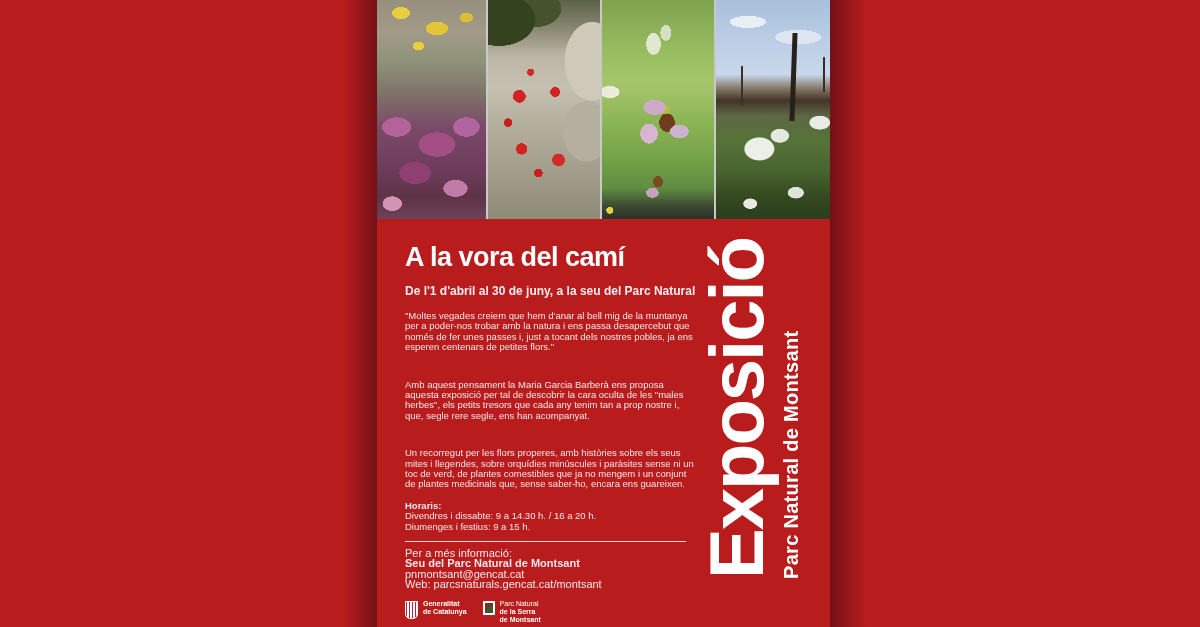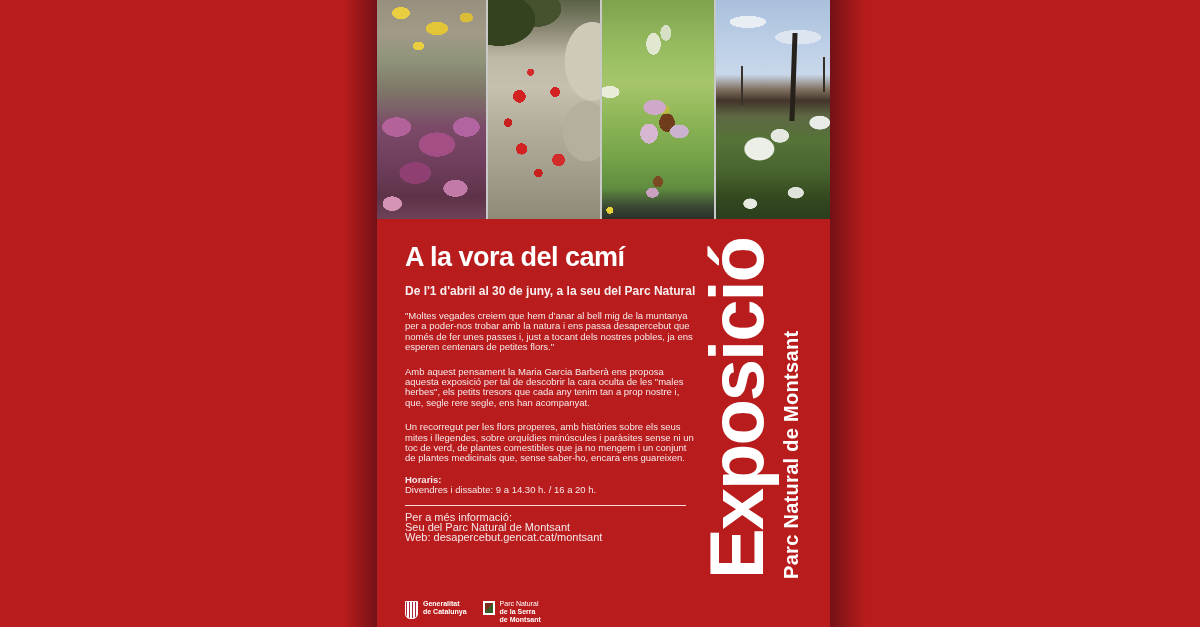--- a/index.html
+++ b/index.html
@@ -71,27 +71,27 @@
       linear-gradient(180deg,#a9bfdb 0%,#bccfe6 20%,#c9d7ea 34%,#7e6f5e 41%,#43342a 46%,#5d6844 53%,#567338 64%,#49642f 78%,#34491f 90%,#2b3d1e 100%);}
   .post{position:absolute;background:#27211b;}
   .post-main{left:66%;top:15%;width:5px;height:40%;transform:rotate(2deg);}
   .post-thin-left{left:22%;top:30%;width:2px;height:18%;background:#3a332b;}
   .post-thin-right{right:4%;top:26%;width:2px;height:16%;background:#352e26;}
 
   
   .content{position:absolute;left:405px;top:228px;width:300px;}
   .title{font-size:27px;font-weight:bold;letter-spacing:-.5px;margin:14px 0 0 0;color:#fff;}
   .subtitle{font-size:12px;font-weight:bold;margin-top:11px;color:#f9edef;}
-  .para{font-size:9.5px;line-height:10.4px;margin-top:14px;width:292px;color:#f6e7ea;}
+  .para{font-size:9.5px;line-height:10.4px;margin-top:27px;width:292px;color:#f6e7ea;}
   .para.first{margin-top:13px;}
   .sched{margin-top:11px;font-size:9.5px;line-height:10.4px;color:#f6e7ea;}
   .sched .head{font-weight:bold;}
   .rule{width:281px;border:none;border-top:1px solid rgba(255,255,255,.85);margin:9px 0 0 0;}
   .info{margin-top:6px;font-size:11px;line-height:10.2px;color:#f6e7ea;}
-  .info .venue{font-weight:normal;}
+  .info .venue{font-weight:bold;}
 
   
   .v-title{position:absolute;left:699px;top:579px;transform:rotate(-90deg);
     transform-origin:0 0;font-size:76px;font-weight:bold;letter-spacing:-2px;
     line-height:1;white-space:nowrap;color:#fff;}
   .v-sub{position:absolute;left:781px;top:579px;transform:rotate(-90deg);
     transform-origin:0 0;font-size:20px;font-weight:bold;letter-spacing:.3px;
     line-height:1;white-space:nowrap;color:#fff;}
 
   
@@ -129,28 +129,30 @@
     <h1 class="title">A la vora del camí</h1>
     <div class="subtitle">De l'1 d'abril al 30 de juny, a la seu del Parc Natural</div>
 
     <p class="para first">"Moltes vegades creiem que hem d'anar al bell mig de la muntanya per a poder-nos trobar amb la natura i ens passa desapercebut que només de fer unes passes i, just a tocant dels nostres pobles, ja ens esperen centenars de petites flors."</p>
     <p class="para">Amb aquest pensament la Maria Garcia Barberà ens proposa aquesta exposició per tal de descobrir la cara oculta de les "males herbes", els petits tresors que cada any tenim tan a prop nostre i, que, segle rere segle, ens han acompanyat.</p>
     <p class="para">Un recorregut per les flors properes, amb històries sobre els seus mites i llegendes, sobre orquídies minúscules i paràsites sense ni un toc de verd, de plantes comestibles que ja no mengem i un conjunt de plantes medicinals que, sense saber-ho, encara ens guareixen.</p>
 
     <div class="sched">
       <div class="head">Horaris:</div>
       <div>Divendres i dissabte: 9 a 14.30 h. / 16 a 20 h.</div>
+      <div>Diumenges i festius: 9 a 15 h.</div>
     </div>
 
     <hr class="rule">
 
     <div class="info">
       <div>Per a més informació:</div>
       <div class="venue">Seu del Parc Natural de Montsant</div>
-      <div>Web: desapercebut.gencat.cat/montsant</div>
+      <div>pnmontsant@gencat.cat</div>
+      <div>Web: parcsnaturals.gencat.cat/montsant</div>
     </div>
   </div>
 
   <div class="v-title">Exposició</div>
   <div class="v-sub">Parc Natural de Montsant</div>
 
   <div class="logos">
     <div class="logo">
       <span class="senyera"></span>
       <span class="logo-text">

